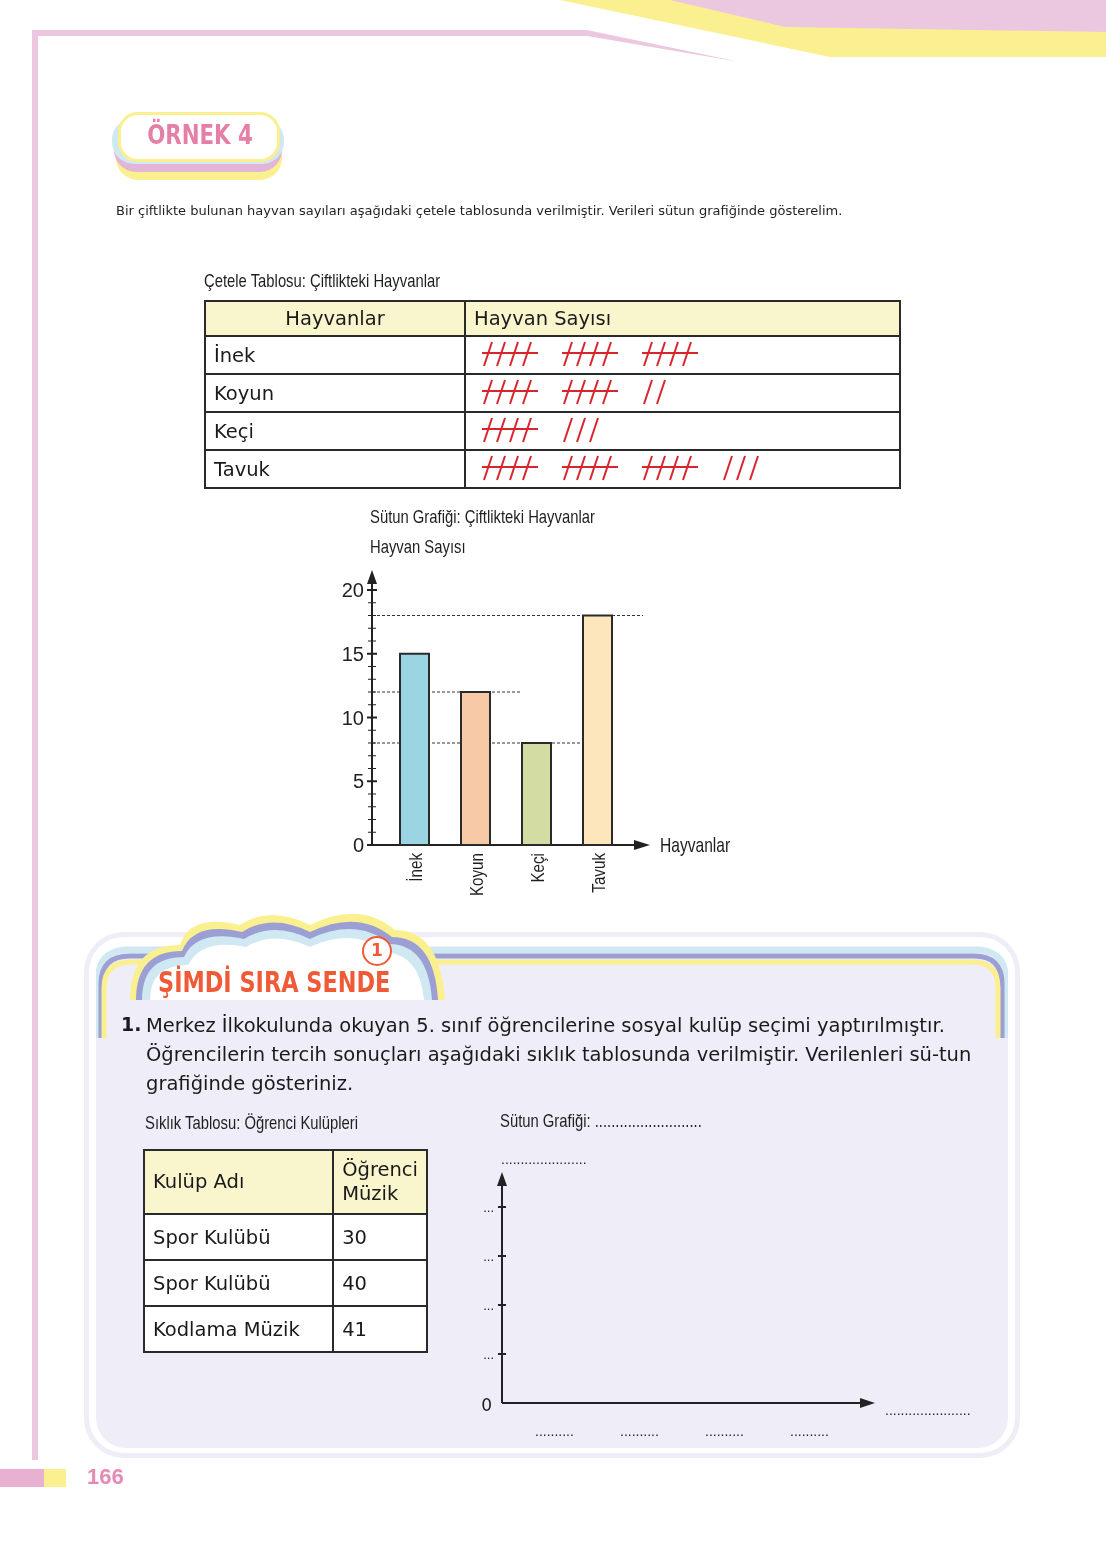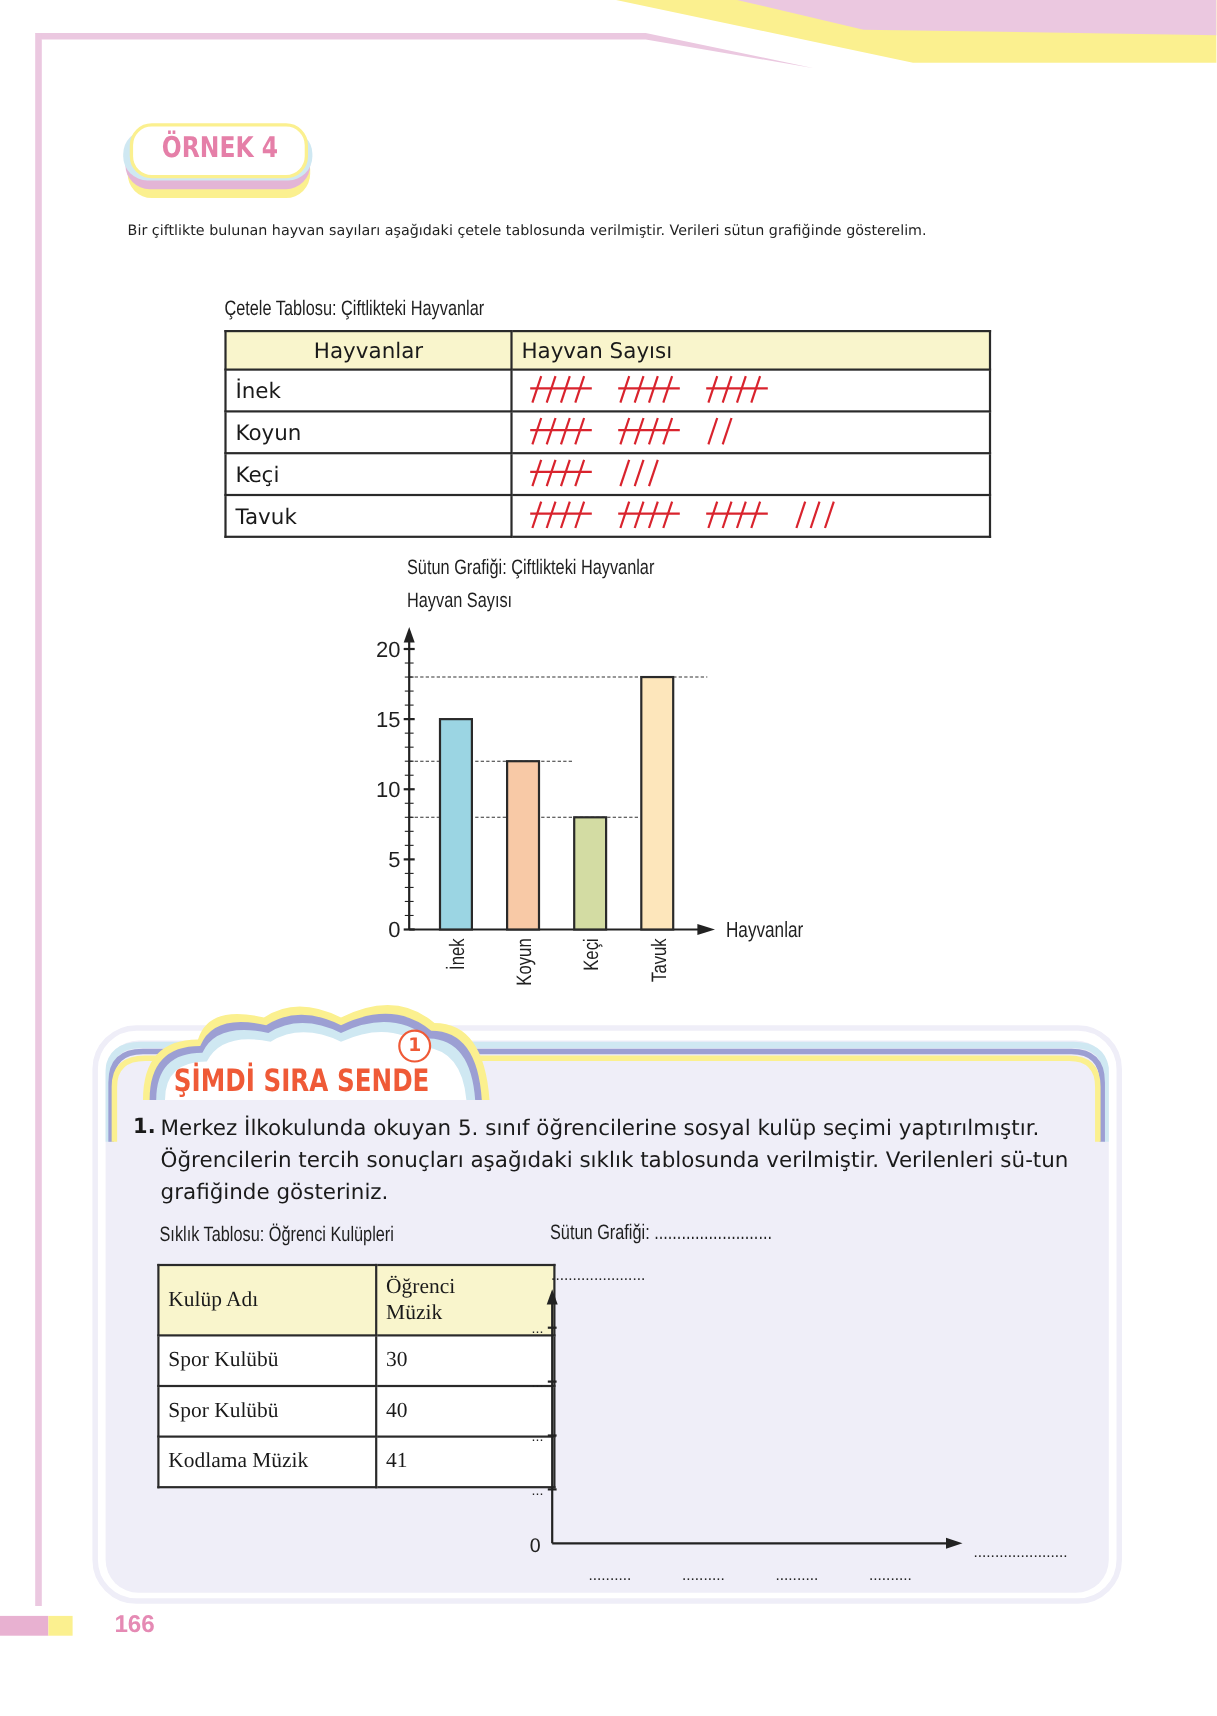--- a/index.html
+++ b/index.html
@@ -34,28 +34,28 @@
   .task-outer { position: absolute; left: 84px; top: 932px; width: 936px; height: 526px; border: 5px solid #efeef8; border-radius: 40px; background: #ffffff; }
   .task-inner { position: absolute; left: 96px; top: 946px; width: 912px; height: 502px; background: #efeef8; border-radius: 30px; }
   .task-top-stripes { position: absolute; left: 96px; top: 940px; width: 912px; height: 100px; }
   .task-cloud { position: absolute; left: 120px; top: 905px; width: 340px; height: 100px; }
   .task-title { position: absolute; left: 158px; top: 966px; font-family: "DejaVu Sans", sans-serif; font-weight: bold; font-size: 28px; color: #ef5a37; transform: scaleX(0.8); transform-origin: left top; white-space: nowrap; }
   .task-num { position: absolute; left: 362px; top: 936px; width: 30px; height: 30px; border: 2.5px solid #ef5a37; border-radius: 50%; color: #ef5a37; font-weight: bold; font-size: 17px; text-align: center; line-height: 25px; background: #fff; }
 
   .q-num { position: absolute; left: 121px; top: 1013px; font-weight: bold; font-size: 19px; }
   .q-text { position: absolute; left: 146px; top: 1011px; width: 850px; font-size: 19.5px; line-height: 29px; }
 
-  table.freq { position: absolute; left: 143px; top: 1149px; width: 362px; border-collapse: collapse; font-size: 19.5px; font-family: Liberation Serif, serif; }
+  table.freq { position: absolute; left: 143px; top: 1149px; width: 285px; border-collapse: collapse; font-size: 19.5px; }
   table.freq th, table.freq td { border: 2px solid #2a2a2a; font-weight: normal; text-align: left; padding: 0 8px; height: 46px; background: #fff; }
   table.freq th { background: #f9f5cc; height: 64px; line-height: 24px; }
   table.freq th.c1 { width: 198px; }
 
   .page-footer-bar1 { position: absolute; left: 0; top: 1469px; width: 44px; height: 18px; background: #e8b1d1; }
   .page-footer-bar2 { position: absolute; left: 44px; top: 1469px; width: 22px; height: 18px; background: #fbf08f; }
-  .page-num { position: absolute; left: 87px; top: 1464px; font-family: "Liberation Sans", sans-serif; font-weight: bold; font-size: 22px; color: #e58ab4; margin-left: 17px; }
+  .page-num { position: absolute; left: 87px; top: 1464px; font-family: "Liberation Sans", sans-serif; font-weight: bold; font-size: 22px; color: #e58ab4; }
 </style>
 </head>
 <body>
 
 <svg class="deco-top" viewBox="0 0 1106 70">
   <polygon points="560,0 1106,0 1106,57 830,57" fill="#fbf08f"></polygon>
   <polygon points="670,0 1106,0 1106,32 785,27" fill="#ebc8e0"></polygon>
   <polygon points="32,30 587,30 740,62 587,36 38,36" fill="#ebc8e0"></polygon>
 </svg>
 <div class="frame-left"></div>

